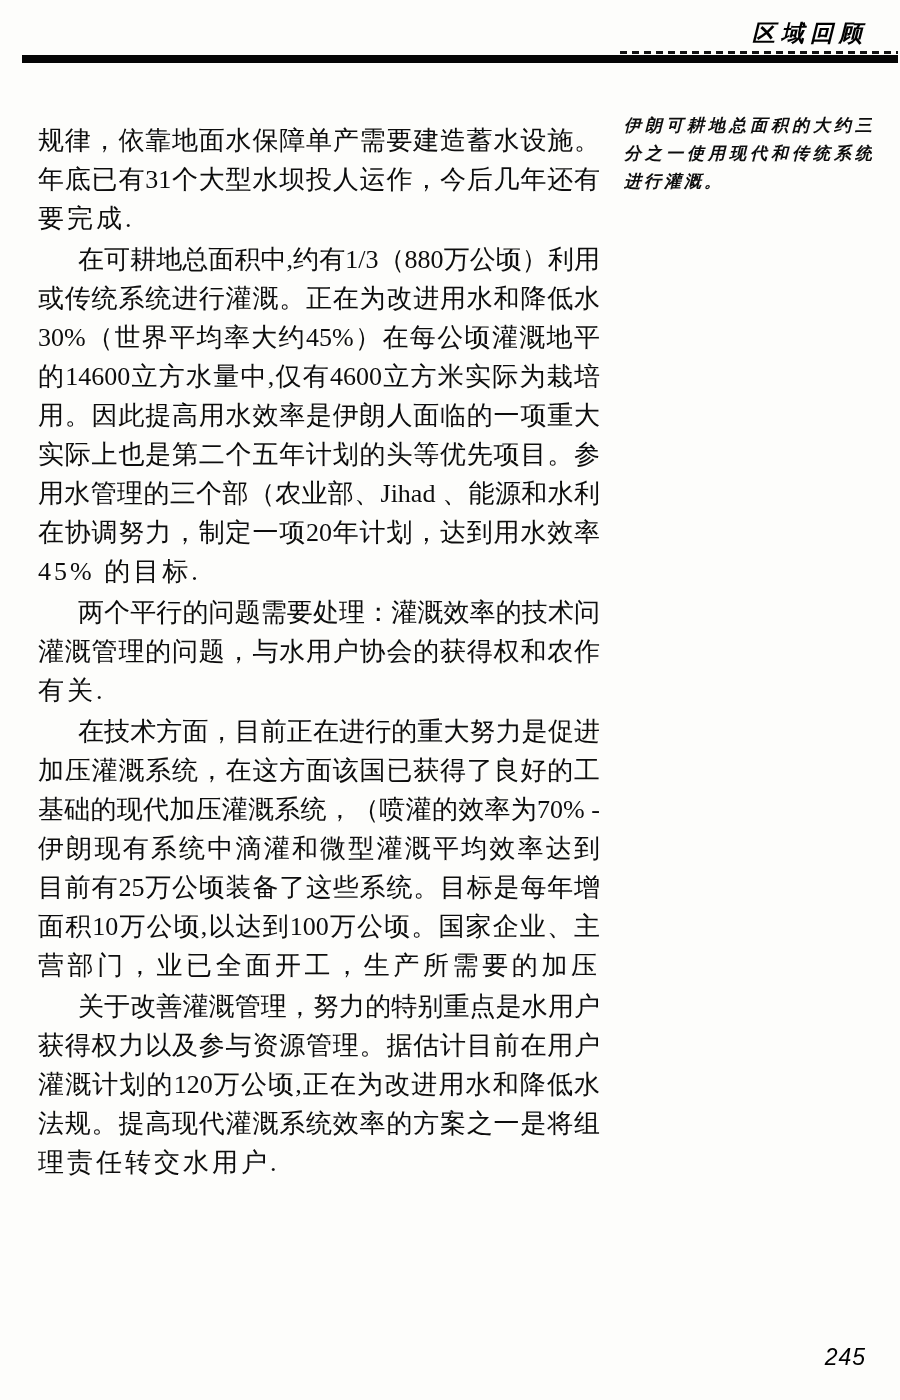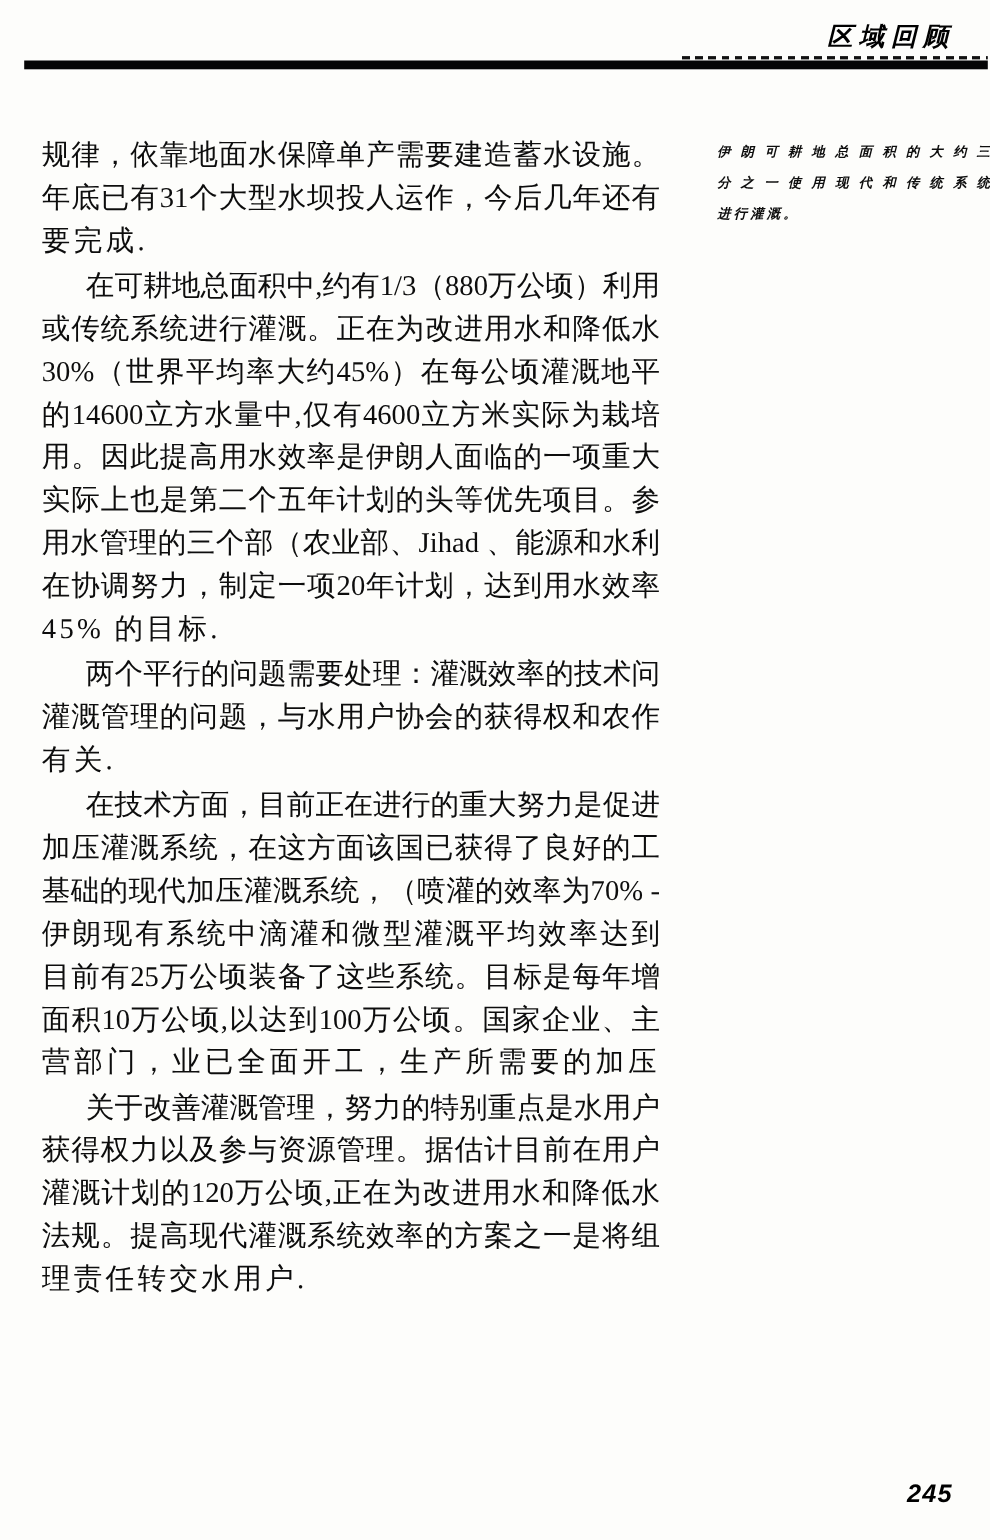--- a/index.html
+++ b/index.html
@@ -66,48 +66,47 @@
     font-weight: 500;
   }
   .line.indent { text-indent: 40px; }
   .line.last {
     text-align-last: left;
     letter-spacing: 3px;
   }
   
   .margin-note {
     position: absolute;
-    top: 124px;
+    top: 112px;
     left: 624px;
     width: 248px;
     font-style: italic;
     font-weight: bold;
-    font-size: 12px;
+    font-size: 17px;
     line-height: 28px;
-    margin-left: 28px;
   }
   .note-line {
     text-align: justify;
     text-align-last: justify;
     text-justify: inter-character;
     height: 28px;
     overflow: hidden;
   }
   .note-line.last {
     text-align-last: left;
     letter-spacing: 3px;
   }
   
   .page-number {
     position: absolute;
     top: 1344px;
     right: 34px;
     font-family: "Liberation Sans", "DejaVu Sans", sans-serif;
     font-size: 23px;
-    font-weight: bold;
+    font-weight: normal;
     font-style: italic;
     letter-spacing: 1px;
     color: #000;
   }
 </style>
 </head>
 <body>
 
 <div class="page">
 

